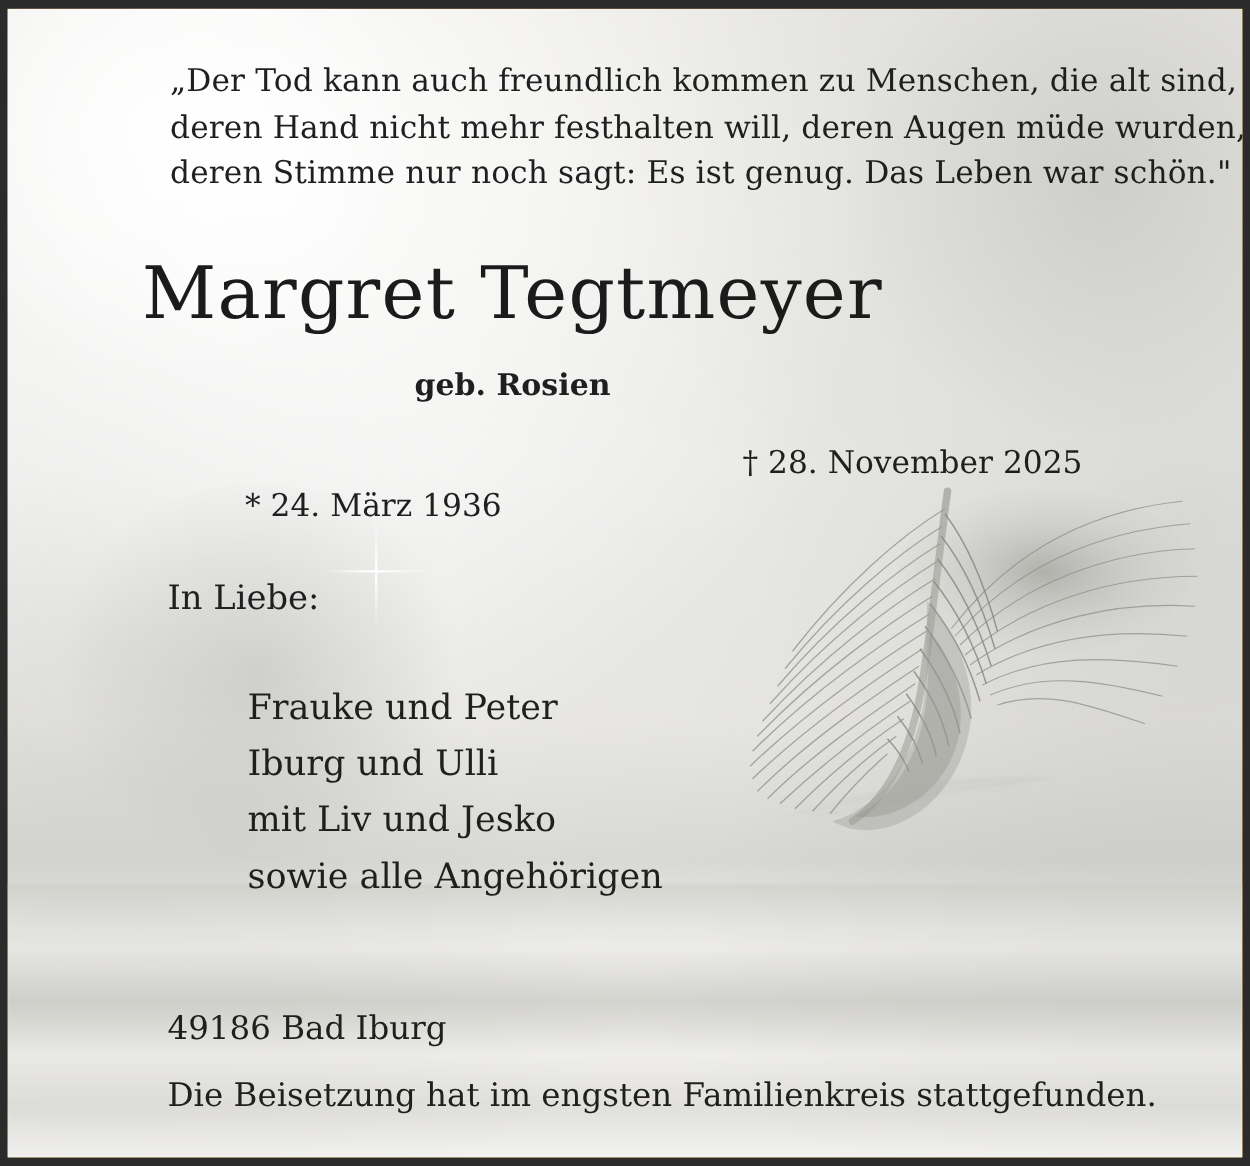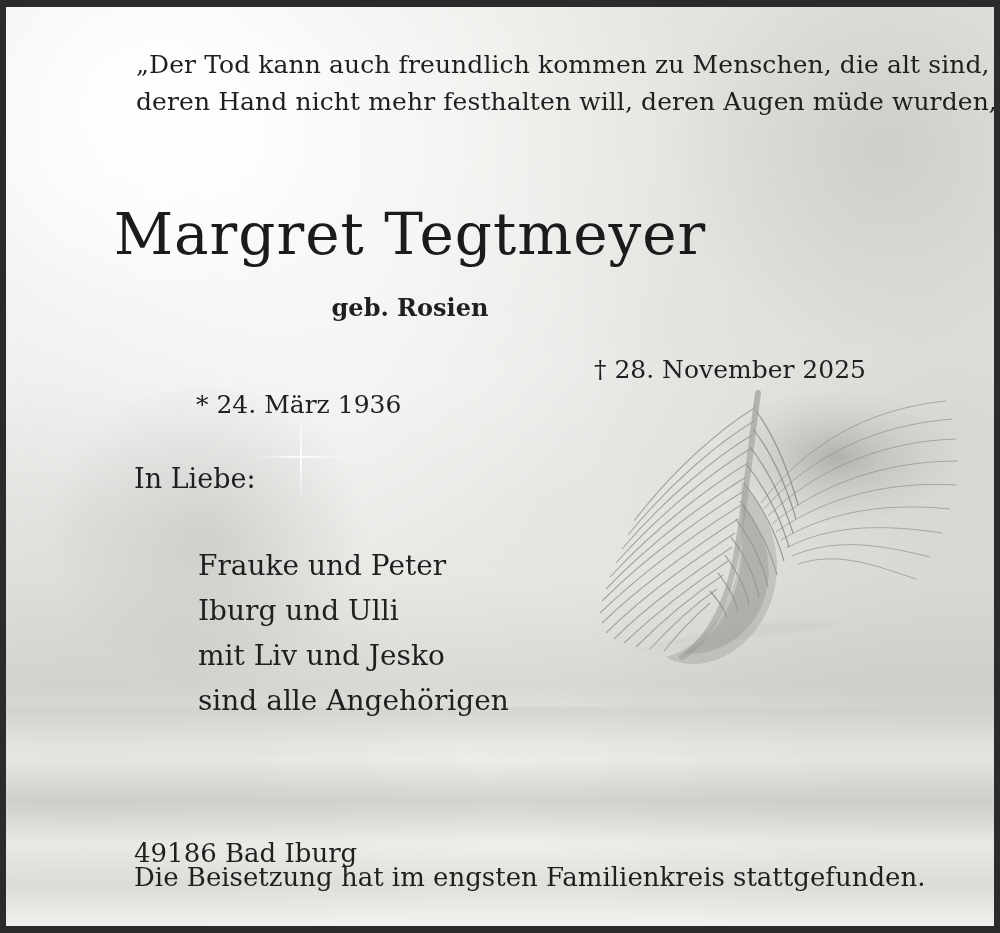--- a/index.html
+++ b/index.html
@@ -180,21 +180,21 @@
     top: 496px;
     font-size: 28px;
     line-height: 1.61;
     color: #1f1f1f;
     font-family: "DejaVu Serif", serif;
     margin-top: 40px;
   }
   .place {
     position: absolute;
     left: 128px;
-    top: 831px;
+    top: 801px;
     font-size: 26px;
     color: #1f1f1f;
     font-family: "DejaVu Serif", serif;
   }
   .footer {
     position: absolute;
     left: 128px;
     top: 855px;
     font-size: 26px;
     color: #1f1f1f;
@@ -282,34 +282,35 @@
       <path d="M56,2 C104,22 160,38 220,44"></path>
       <path d="M70,6 C118,28 172,46 232,52"></path>
       <path d="M90,10 C134,32 184,50 244,58"></path>
     </g>
     <path d="M30,2 C90,30 170,52 250,58 C190,70 110,48 30,2 Z" fill="#a8a8a2" opacity="0.35"></path>
   </svg>
 
   <div class="quote">
     <div>„Der Tod kann auch freundlich kommen zu Menschen, die alt sind,</div>
     <div>deren Hand nicht mehr festhalten will, deren Augen müde wurden,</div>
+    <div>deren Stimme nur noch sagt: Es ist genug. Das Leben war schön."</div>
   </div>
 
   <div class="name">Margret Tegtmeyer</div>
   <div class="maiden">geb. Rosien</div>
 
   <div class="dates">
     <span class="birth">* 24. März 1936</span>
     <span class="death">† 28. November 2025</span>
   </div>
 
   <div class="inlove">In Liebe:</div>
   <div class="family">
     <div>Frauke und Peter</div>
     <div>Iburg und Ulli</div>
     <div>mit Liv und Jesko</div>
-    <div>sind alle Angehörigen</div>
+    <div>sowie alle Angehörigen</div>
   </div>
 
   <div class="place">49186 Bad Iburg</div>
   <div class="footer">Die Beisetzung hat im engsten Familienkreis stattgefunden.</div>
 
 </div>
 
 </body></html>

